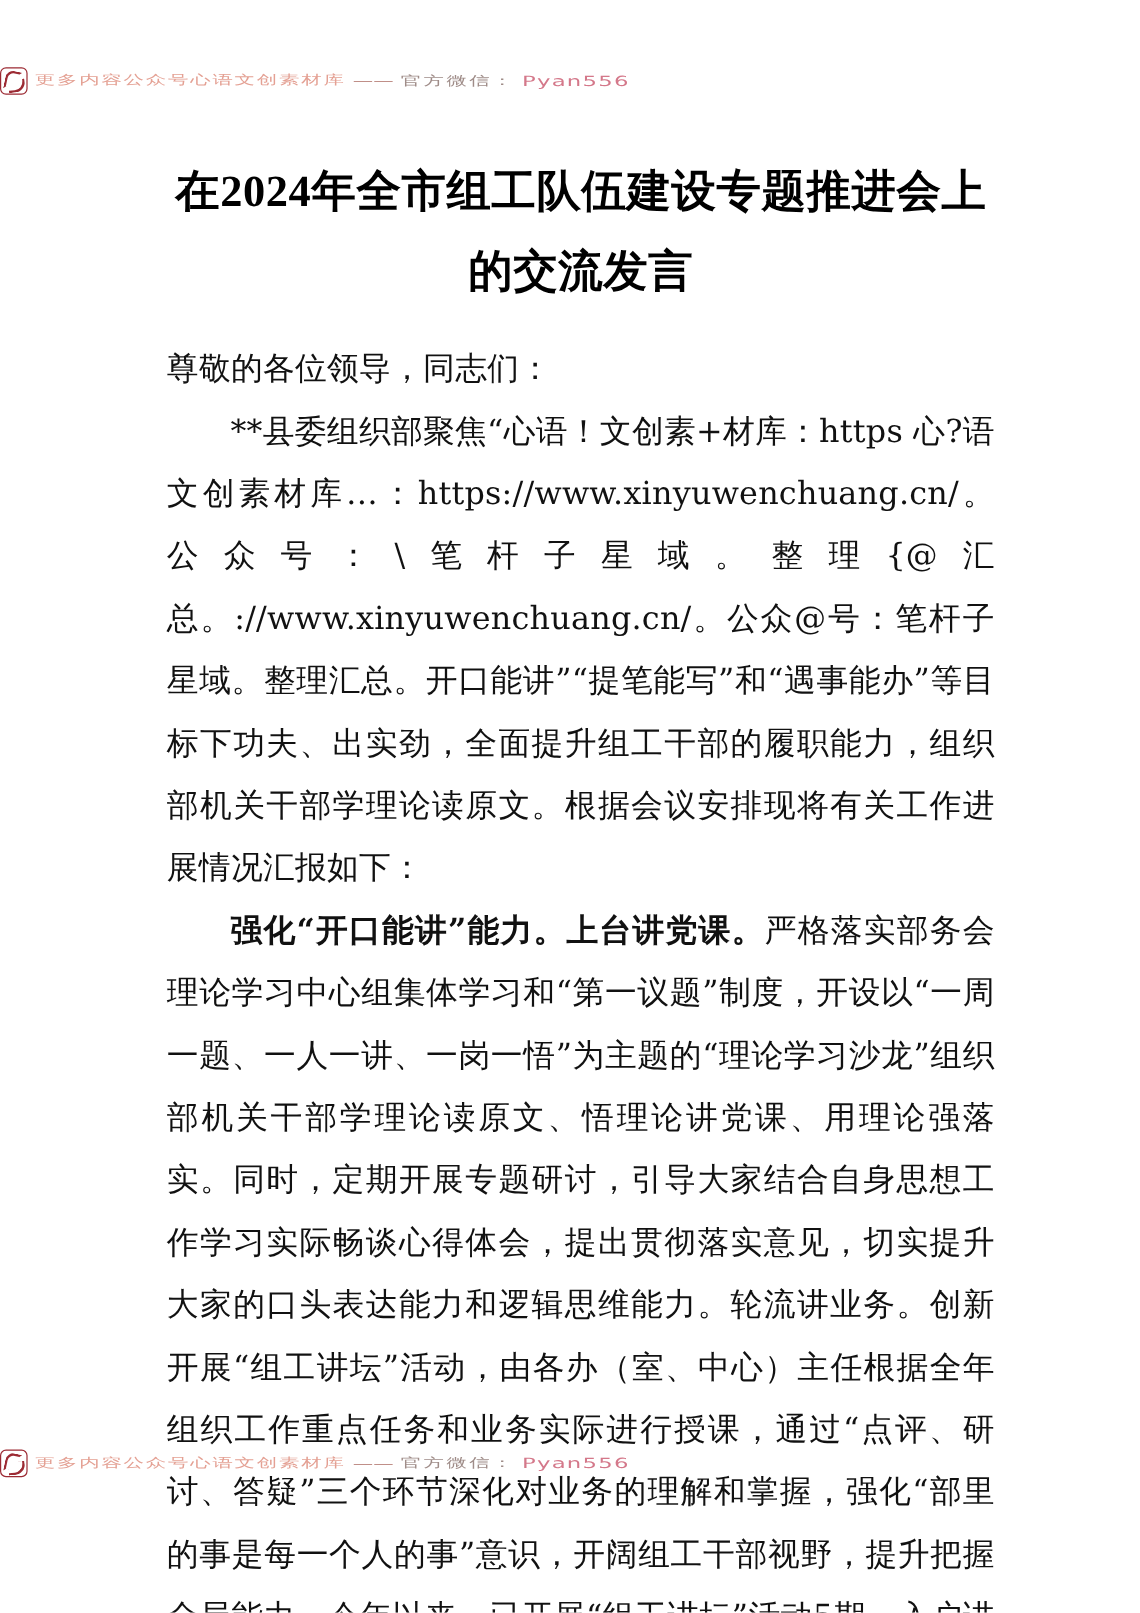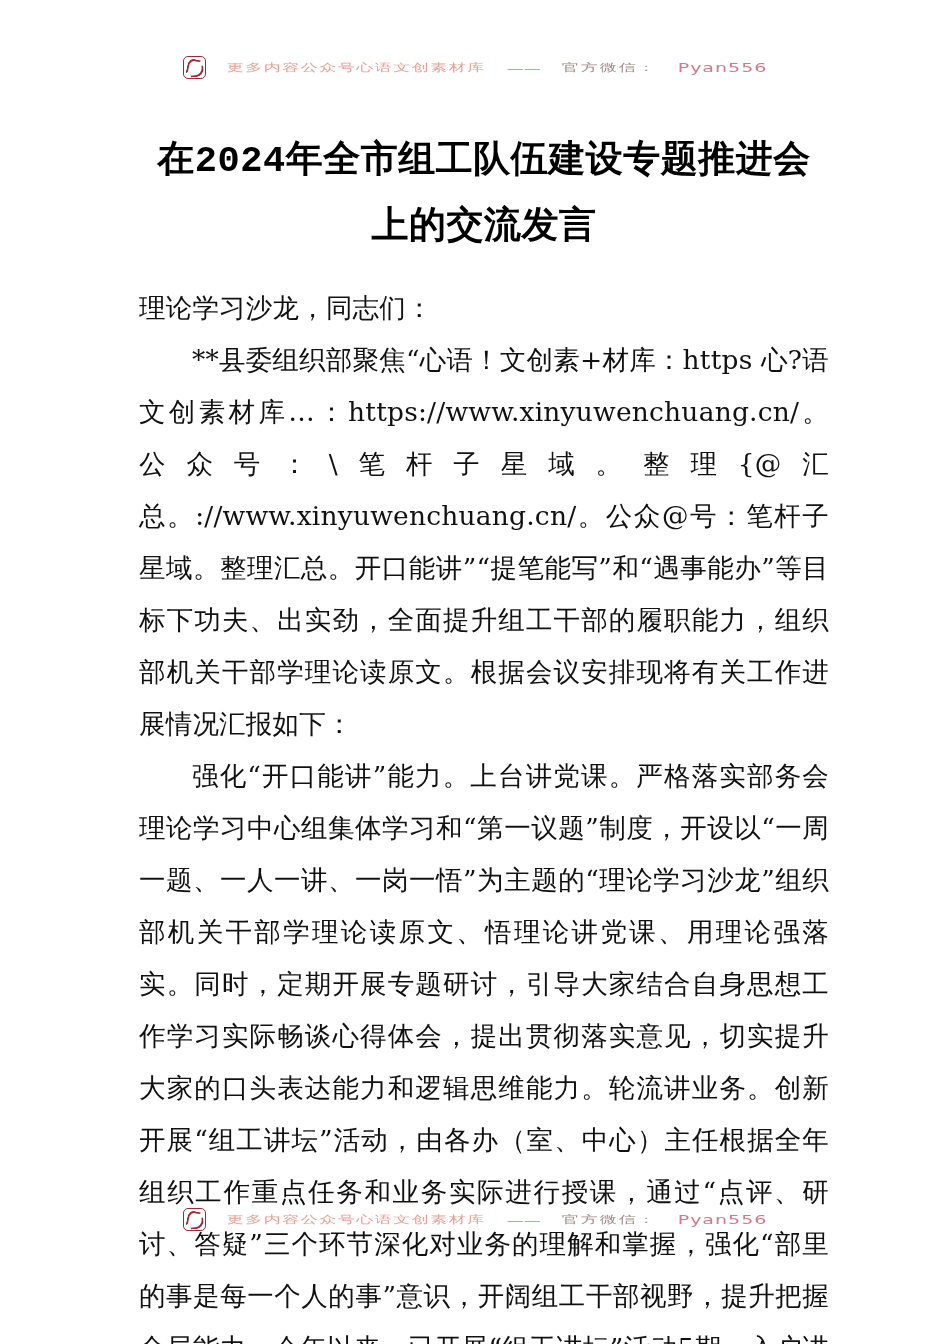--- a/index.html
+++ b/index.html
@@ -16,22 +16,21 @@
     font-family: "DejaVu Serif", "Liberation Serif", serif;
   }
 
   
   .watermark {
     position: absolute;
     left: 0;
     width: 950px;
     display: flex;
     align-items: center;
-    justify-content: center;
-    gap: 21px;
+    gap: 6px;
     white-space: nowrap;
     pointer-events: none;
     user-select: none;
   }
   .watermark.top    { top: 56px; }
   .watermark.bottom { top: 1208px; }
 
   .wm-logo {
     position: relative;
     width: 21px;
@@ -103,21 +102,21 @@
 
   
   .doc {
     position: absolute;
     left: 139px;
     top: 128px;
     width: 690px;
   }
 
   .doc-title {
-    font-family: Liberation Mono, monospace;
+    font-family: Liberation Serif, serif;
     font-weight: bold;
     font-size: 37px;
     line-height: 66px;
     text-align: center;
     color: #000000;
     letter-spacing: 0.5px;
     margin: 0 0 22px 0;
   }
 
   .para {
@@ -125,42 +124,42 @@
     font-size: 26.5px;
     line-height: 52px;
     color: #111111;
     text-align: justify;
     text-justify: inter-ideograph;
     margin: 0;
     letter-spacing: 0.2px;
   }
   .para.indent { text-indent: 2em; }
   .para .lead {
-    font-weight: normal;
+    font-weight: bold;
   }
 </style>
 </head>
 <body>
 
 <div class="page">
 
   <div class="watermark top">
     <span class="wm-logo"></span>
     <span class="wm-text">更多内容公众号心语文创素材库</span>
     <span class="wm-sep">——</span>
     <span class="wm-sub">官方微信：</span>
     <span class="wm-id">Pyan556</span>
   </div>
 
   <div class="doc">
 
     <h1 class="doc-title">在2024年全市组工队伍建设专题推进会上的交流发言</h1>
 
     <p class="para">
-      <span>理论学习沙龙，同志们：</span>
+      <span>尊敬的各位领导，同志们：</span>
     </p>
 
     <p class="para indent">
       <span>**县委组织部聚焦“心语！文创素+材库：https 心?语文创素材库…：https://www.xinyuwenchuang.cn/。公众号：\笔杆子星域。整理{@汇总。://www.xinyuwenchuang.cn/。公众@号：笔杆子星域。整理汇总。开口能讲”“提笔能写”和“遇事能办”等目标下功夫、出实劲，全面提升组工干部的履职能力，组织部机关干部学理论读原文。根据会议安排现将有关工作进展情况汇报如下：</span>
     </p>
 
     <p class="para indent">
       <span class="lead">强化“开口能讲”能力。上台讲党课。</span><span>严格落实部务会理论学习中心组集体学习和“第一议题”制度，开设以“一周一题、一人一讲、一岗一悟”为主题的“理论学习沙龙”组织部机关干部学理论读原文、悟理论讲党课、用理论强落实。同时，定期开展专题研讨，引导大家结合自身思想工作学习实际畅谈心得体会，提出贯彻落实意见，切实提升大家的口头表达能力和逻辑思维能力。轮流讲业务。创新开展“组工讲坛”活动，由各办（室、中心）主任根据全年组织工作重点任务和业务实际进行授课，通过“点评、研讨、答疑”三个环节深化对业务的理解和掌握，强化“部里的事是每一个人的事”意识，开阔组工干部视野，提升把握全局能力。今年以来，已开展“组工讲坛”活动5期。入户讲政策。全覆盖建立组工干部党建联系点，弘扬“四下基层”优良传统，常态化开展“走找想促”活动，引导组工干部在参与党建调研、干部考察、走访慰问等实践工作中学习群众的语言风格和表达方式，并向群众宣传党的创新理论和路线方针政策，宣讲乡村振兴、基层治理、森林防火等有关政策和安全知识，在面对面沟通交流中传递党和政府的温暖，传递浓浓的为民情怀。</span>
     </p>
 

